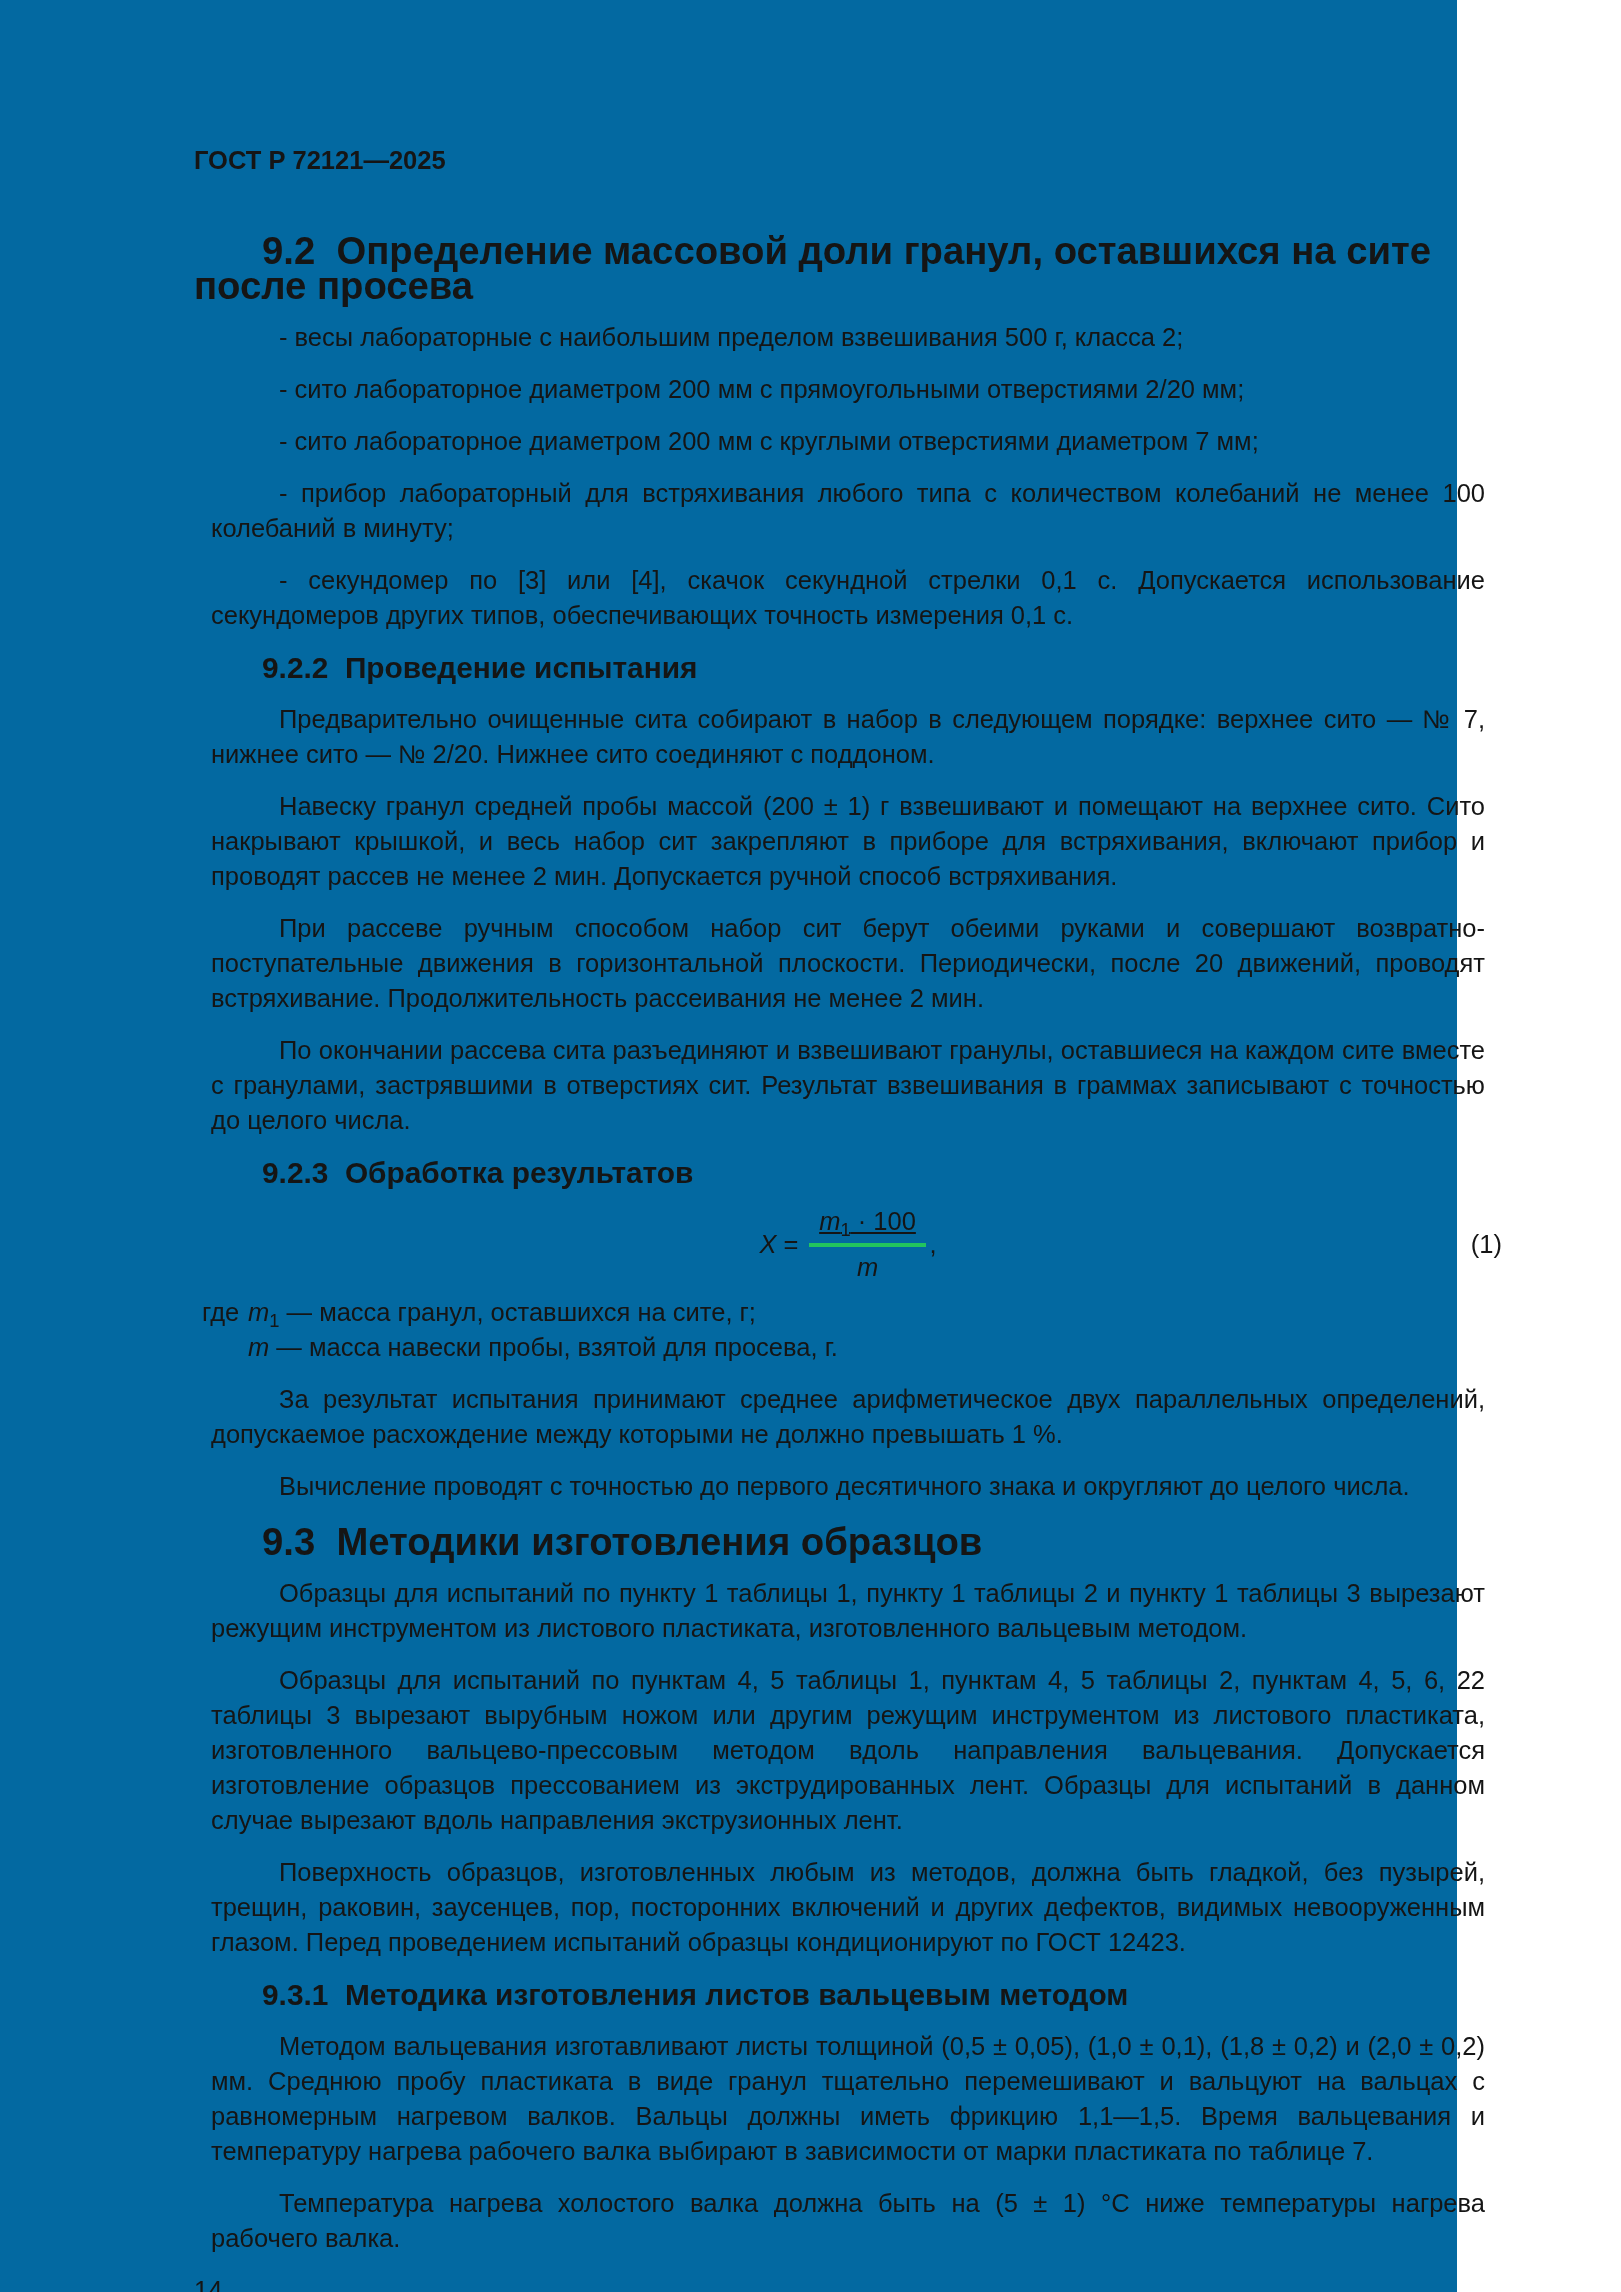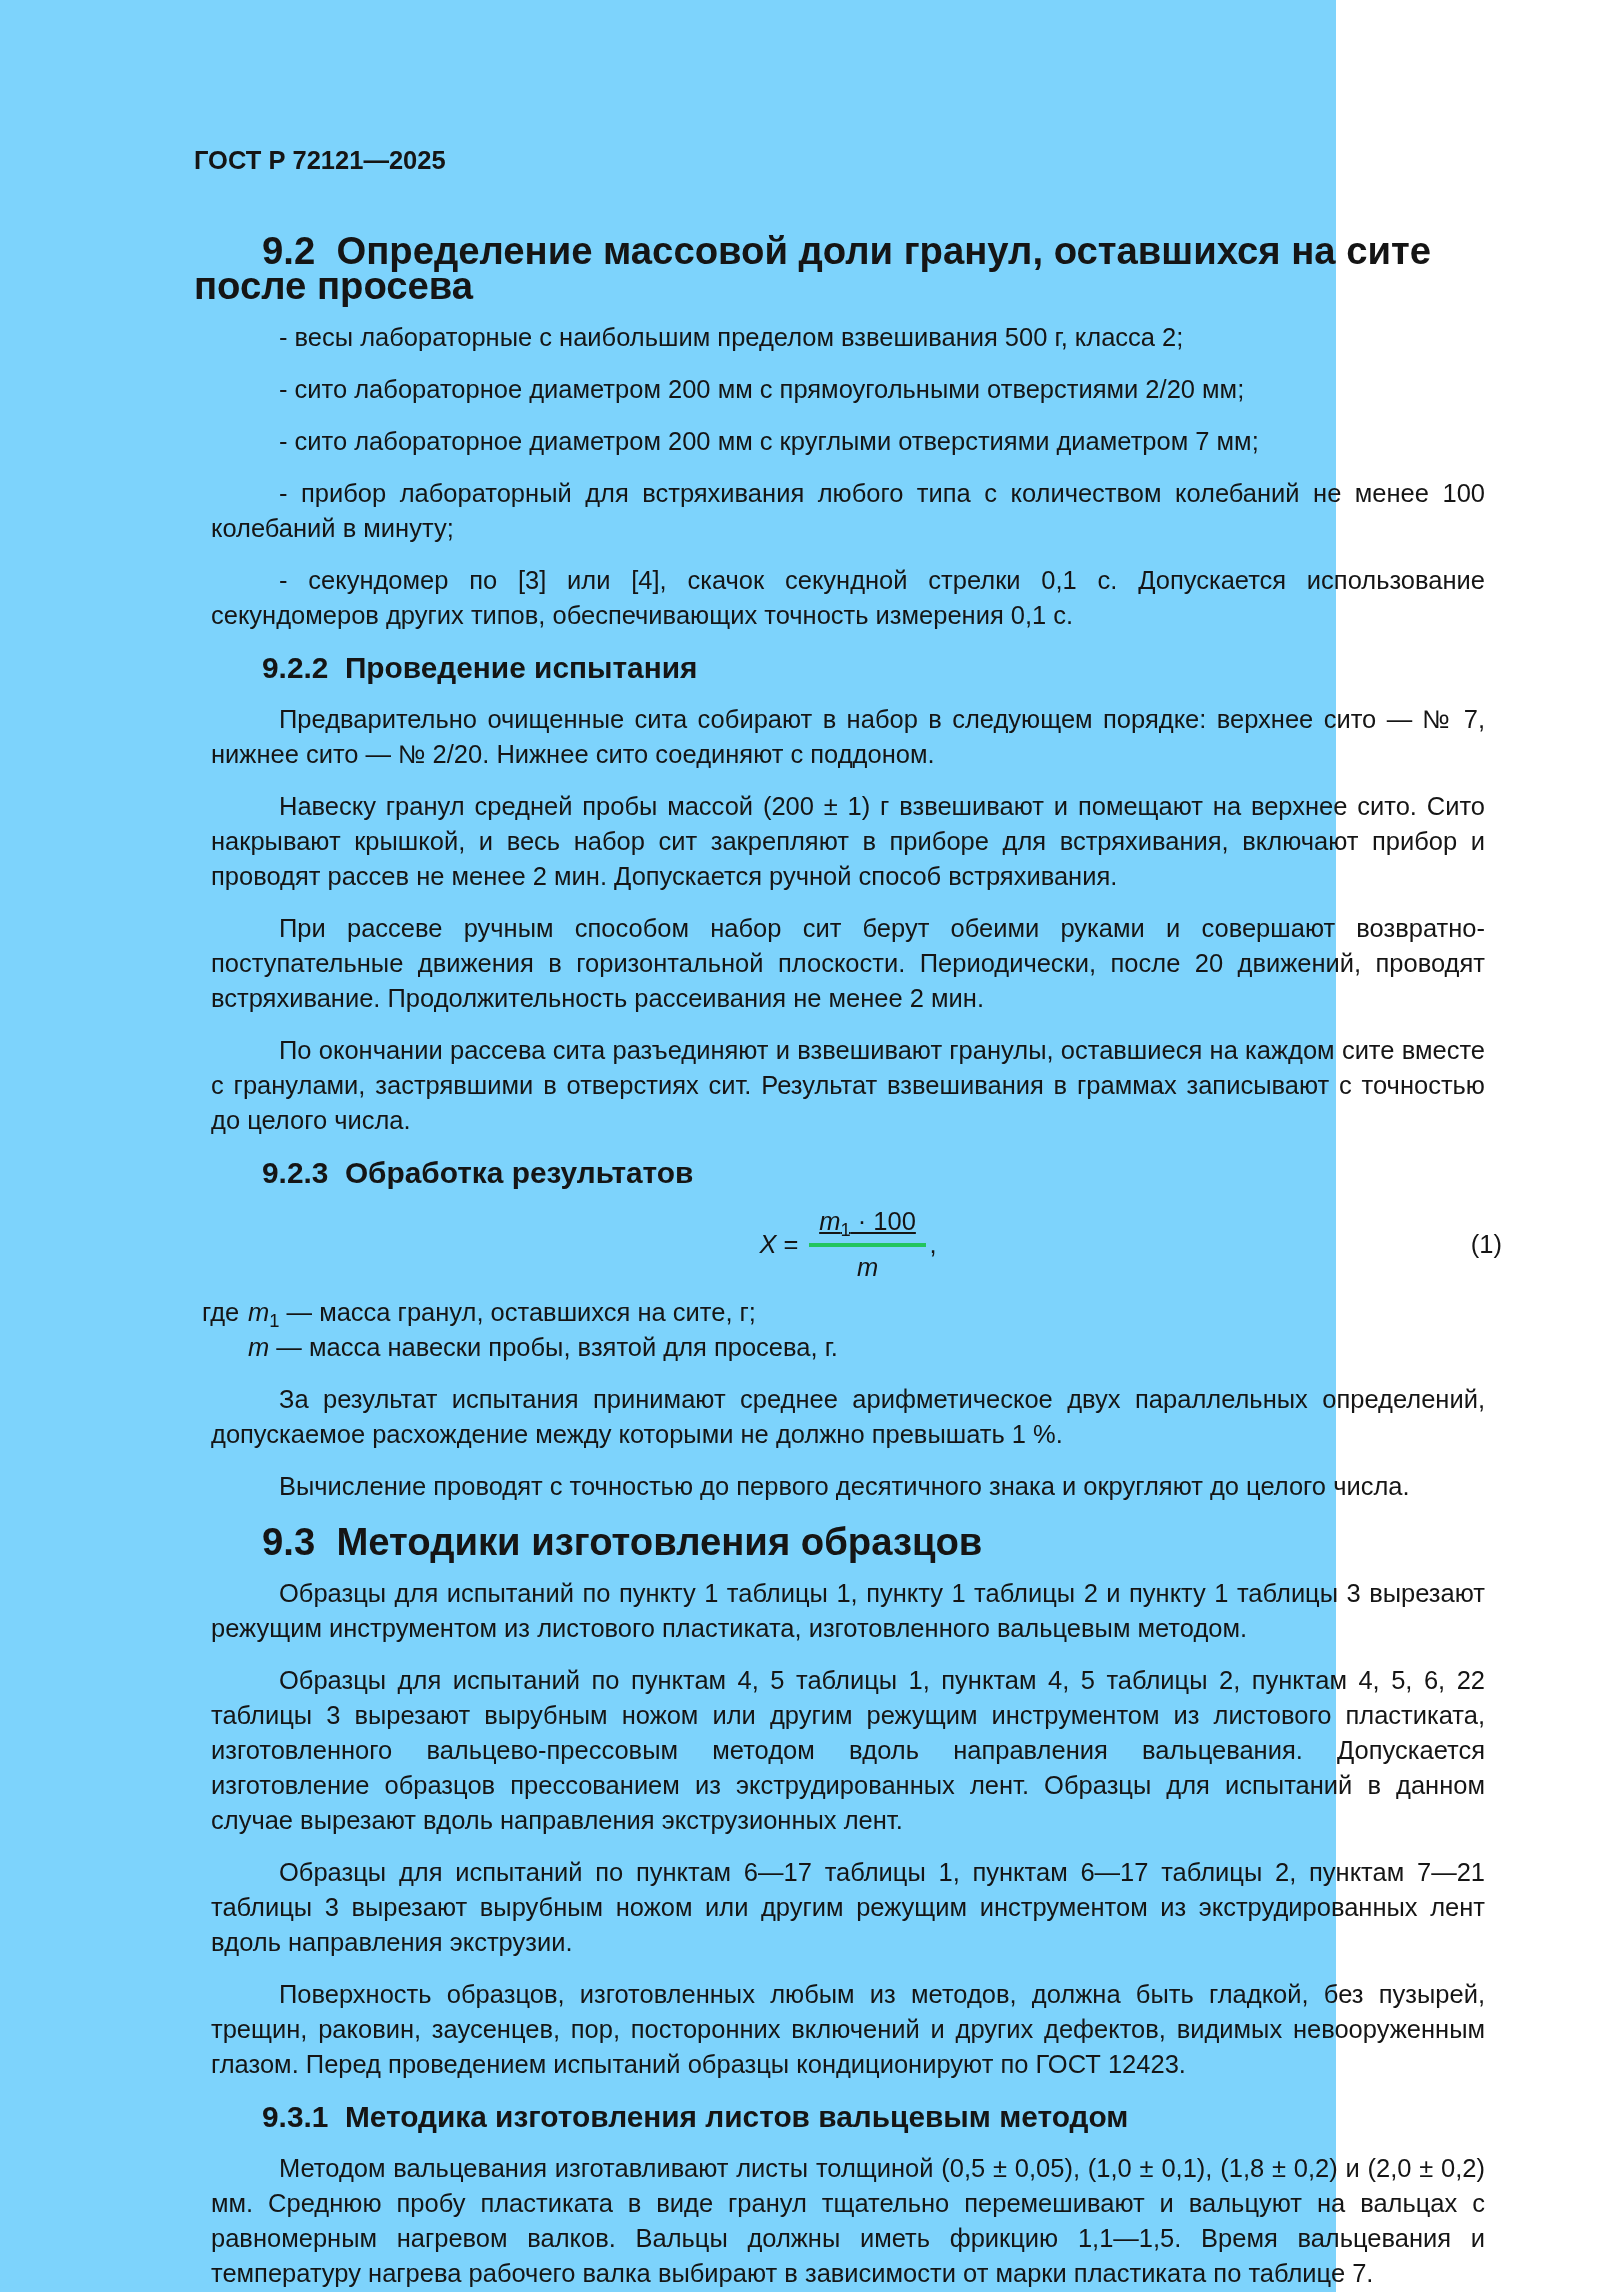--- a/index.html
+++ b/index.html
@@ -9,23 +9,23 @@
   }
   body {
     width: 1621px;
     height: 2293px;
     overflow: hidden;
     font-family: "Liberation Sans", sans-serif;
     color: #151515;
   }
   .page {
     position: relative;
-    width: 1336px;
+    width: 1457px;
     height: 2293px;
-    background: #7dd3fc;
+    background: #0369a1;
   }
   .content {
     position: absolute;
     top: 0;
     left: 0;
     box-sizing: border-box;
     width: 1621px;
     padding: 143px 119px 0 194px;
     font-size: 25.5px;
     line-height: 35px;
@@ -132,21 +132,20 @@
       <p class="where-row"><span class="where-label">где </span><span class="v">m</span><sub>1</sub><span> — масса гранул, оставшихся на сите, г;</span></p>
       <p class="where-row"><span class="v">m</span><span> — масса навески пробы, взятой для просева, г.</span></p>
     </div>
 
     <p class="body-par">За результат испытания принимают среднее арифметическое двух параллельных определений, допускаемое расхождение между которыми не должно превышать 1 %.</p>
     <p class="body-par">Вычисление проводят с точностью до первого десятичного знака и округляют до целого числа.</p>
 
     <h2 class="h-section h-93">9.3&nbsp; Методики изготовления образцов</h2>
     <p class="body-par">Образцы для испытаний по пункту 1 таблицы 1, пункту 1 таблицы 2 и пункту 1 таблицы 3 вырезают режущим инструментом из листового пластиката, изготовленного вальцевым методом.</p>
     <p class="body-par">Образцы для испытаний по пунктам 4, 5 таблицы 1, пунктам 4, 5 таблицы 2, пунктам 4, 5, 6, 22 таблицы 3 вырезают вырубным ножом или другим режущим инструментом из листового пластиката, изготовленного вальцево-прессовым методом вдоль направления вальцевания. Допускается изготовление образцов прессованием из экструдированных лент. Образцы для испытаний в данном случае вырезают вдоль направления экструзионных лент.</p>
-    <p class="body-par">Образцы для испытаний по пунктам 6—17 таблицы 1, пунктам 6—17 таблицы 2, пунктам 7—21 таблицы 3 вырезают вырубным ножом или другим режущим инструментом из экструдированных лент вдоль направления экструзии.</p>
     <p class="body-par">Поверхность образцов, изготовленных любым из методов, должна быть гладкой, без пузырей, трещин, раковин, заусенцев, пор, посторонних включений и других дефектов, видимых невооруженным глазом. Перед проведением испытаний образцы кондиционируют по ГОСТ 12423.</p>
 
     <h3 class="h-section">9.3.1&nbsp; Методика изготовления листов вальцевым методом</h3>
     <p class="body-par">Методом вальцевания изготавливают листы толщиной (0,5 ± 0,05), (1,0 ± 0,1), (1,8 ± 0,2) и (2,0 ± 0,2) мм. Среднюю пробу пластиката в виде гранул тщательно перемешивают и вальцуют на вальцах с равномерным нагревом валков. Вальцы должны иметь фрикцию 1,1—1,5. Время вальцевания и температуру нагрева рабочего валка выбирают в зависимости от марки пластиката по таблице 7.</p>
     <p class="body-par">Температура нагрева холостого валка должна быть на (5 ± 1) °С ниже температуры нагрева рабочего валка.</p>
 
     <div class="page-number">14</div>
 
   </div>
 </div>

